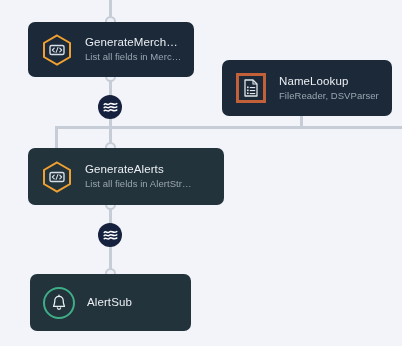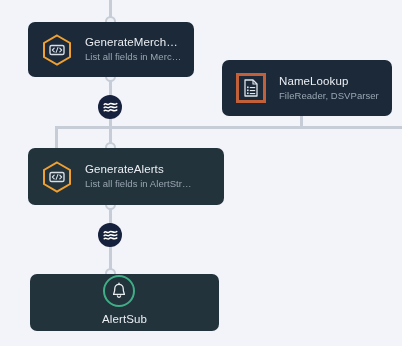--- a/index.html
+++ b/index.html
@@ -200,21 +200,21 @@
           <path d="M17.9 14.6 L16.1 19.4" fill="none" stroke="#d8dee6" stroke-width="1.1" stroke-linecap="round"></path>
         </svg>
       </span>
     </div>
     <div class="node-text">
       <div class="node-title">GenerateAlerts</div>
       <div class="node-sub">List all fields in AlertStr…</div>
     </div>
   </div>
 
-  <div class="node slate" style="left:30px; top:274px; width:189px; height:57px;flex-direction:column;">
+  <div class="node slate" style="left:30px; top:274px; width:161px; height:57px;">
     <div class="node-icon">
       <span class="circ">
         <svg width="18" height="18" viewBox="0 0 18 18">
           <path d="M9 2.4 C6.3 2.4 4.8 4.2 4.8 6.6 C4.8 10.2 3.6 11.4 3.6 12.4 H14.4 C14.4 11.4 13.2 10.2 13.2 6.6 C13.2 4.2 11.7 2.4 9 2.4 Z" fill="none" stroke="#e8edf0" stroke-width="1.3" stroke-linejoin="round"></path>
           <path d="M7.4 13.9 C7.7 15 8.3 15.4 9 15.4 C9.7 15.4 10.3 15 10.6 13.9" fill="none" stroke="#e8edf0" stroke-width="1.3" stroke-linecap="round"></path>
           <path d="M9 1.1 V2.5" fill="none" stroke="#e8edf0" stroke-width="1.3" stroke-linecap="round"></path>
         </svg>
       </span>
     </div>
     <div class="node-text">

